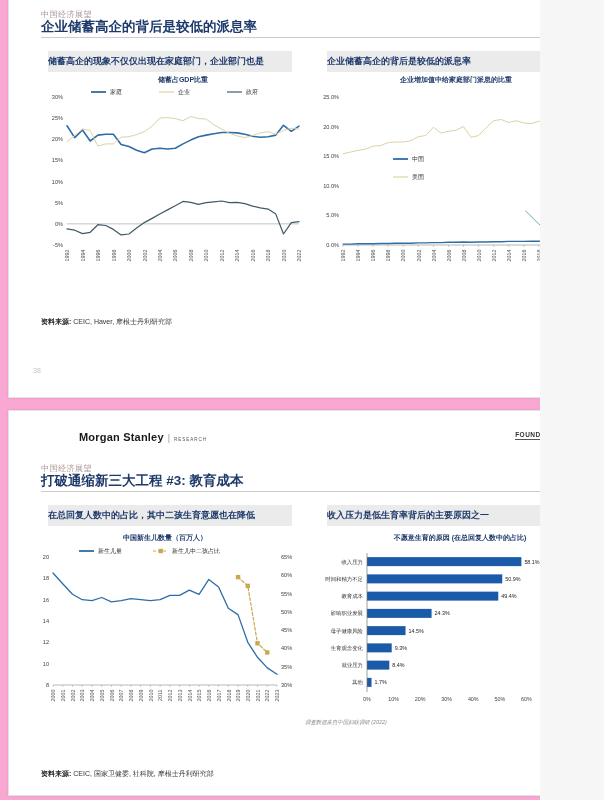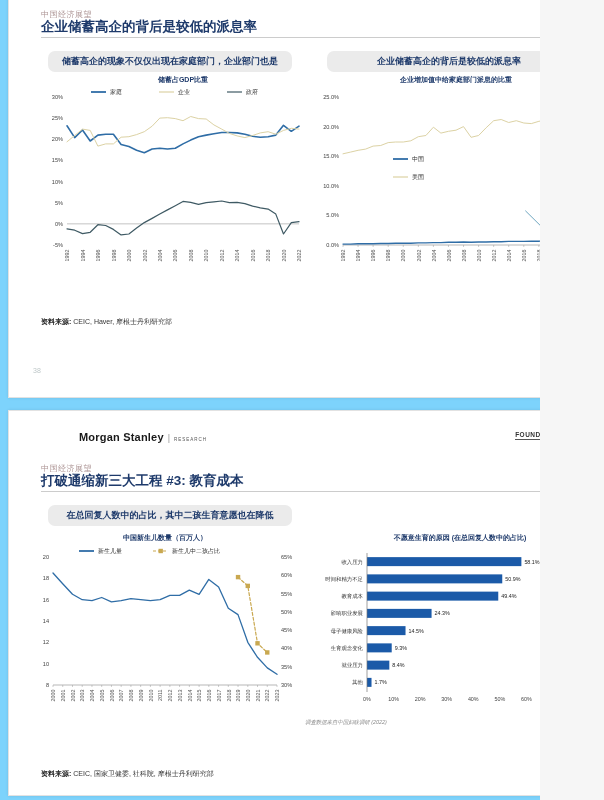--- a/index.html
+++ b/index.html
@@ -1,23 +1,23 @@
 <!DOCTYPE html>
 <html><head>
 <meta charset="utf-8">
 <style>
   html,body{margin:0;padding:0;background:#f6f6f6;font-family:"Liberation Sans",sans-serif;}
-  .canvas{position:relative;width:540px;height:800px;background:#7dd3fc;overflow:hidden;}
+  .canvas{position:relative;width:540px;height:800px;background:#f9a8d4;overflow:hidden;}
   .page{position:absolute;left:8px;width:588px;background:#ffffff;border:1px solid #e2e2e2;box-shadow:0 0 3px rgba(0,0,0,0.10);box-sizing:border-box;}
   .page1{top:-6px;height:404px;}
   .page2{top:410px;height:386px;}
   .eyebrow{position:absolute;left:32px;font-size:8px;color:#ad9595;letter-spacing:.5px;}
   .slide-title{position:absolute;left:32px;font-size:13.5px;font-weight:bold;color:#1e3a6b;}
   .rule{position:absolute;left:32px;width:524px;height:1px;background:#cccccc;}
-  .panel-header{position:absolute;width:244px;height:21px;line-height:21px;background:#ebebeb;color:#1e3a6b;font-weight:bold;font-size:9px;text-align:center;overflow:hidden;white-space:nowrap;border-radius:7px;}
+  .panel-header{position:absolute;width:244px;height:21px;line-height:21px;background:#ebebeb;color:#1e3a6b;font-weight:bold;font-size:9px;text-align:left;overflow:hidden;white-space:nowrap;}
   .ph-left{left:39px;}
   .ph-right{left:306px;margin-left:12px;}
   svg.chart{position:absolute;font-family:"Liberation Sans",sans-serif;}
   .source{position:absolute;left:32px;font-size:7px;color:#333;}
   .source .b{font-weight:bold;color:#222;}
   .pagenum{position:absolute;left:24px;font-size:7px;color:#bfc8c9;}
   .brandrow{position:absolute;left:32px;top:16px;color:#1a1a1a;}
   .brand{font-size:11px;font-weight:bold;letter-spacing:.2px;margin-left:38px;}
   .brand-div{font-size:9px;color:#999;margin:0 4px;}
   .brand-sub{font-size:4.5px;letter-spacing:1px;color:#555;}
@@ -131,20 +131,21 @@
   <div class="page page2">
     <div class="watermark">+V: quanquan</div>
     <div class="brandrow">
       <span class="brand">Morgan Stanley</span><span class="brand-div">|</span><span class="brand-sub">RESEARCH</span>
     </div>
     <div class="foundation">FOUNDATION</div>
     <div class="eyebrow" style="top:52px">中国经济展望</div>
     <div class="slide-title" style="top:61px">打破通缩新三大工程 #3: 教育成本</div>
     <div class="rule" style="top:80px"></div>
     <div class="panel-header ph-left" style="top:94px">在总回复人数中的占比，其中二孩生育意愿也在降低</div>
+    <div class="panel-header ph-right" style="top:94px">收入压力是低生育率背后的主要原因之一</div>
     <svg id="chart3" class="chart" style="left:18px;top:120px" width="280" height="196">
         <text x="138" y="9" text-anchor="middle" font-size="7" font-weight="bold" fill="#1e3a6b">中国新生儿数量（百万人）</text>
         <text x="22" y="156" text-anchor="end" font-size="5.6" fill="#444">8</text>
         <text x="22" y="134.66666666666669" text-anchor="end" font-size="5.6" fill="#444">10</text>
         <text x="22" y="113.33333333333334" text-anchor="end" font-size="5.6" fill="#444">12</text>
         <text x="22" y="92" text-anchor="end" font-size="5.6" fill="#444">14</text>
         <text x="22" y="70.66666666666667" text-anchor="end" font-size="5.6" fill="#444">16</text>
         <text x="22" y="49.33333333333333" text-anchor="end" font-size="5.6" fill="#444">18</text>
         <text x="22" y="28" text-anchor="end" font-size="5.6" fill="#444">20</text>
         <text x="254" y="156" text-anchor="start" font-size="5.6" fill="#444">30%</text>

